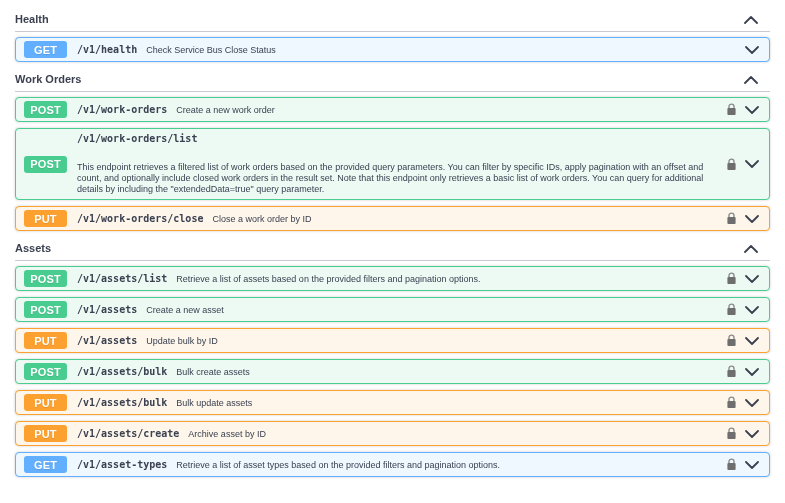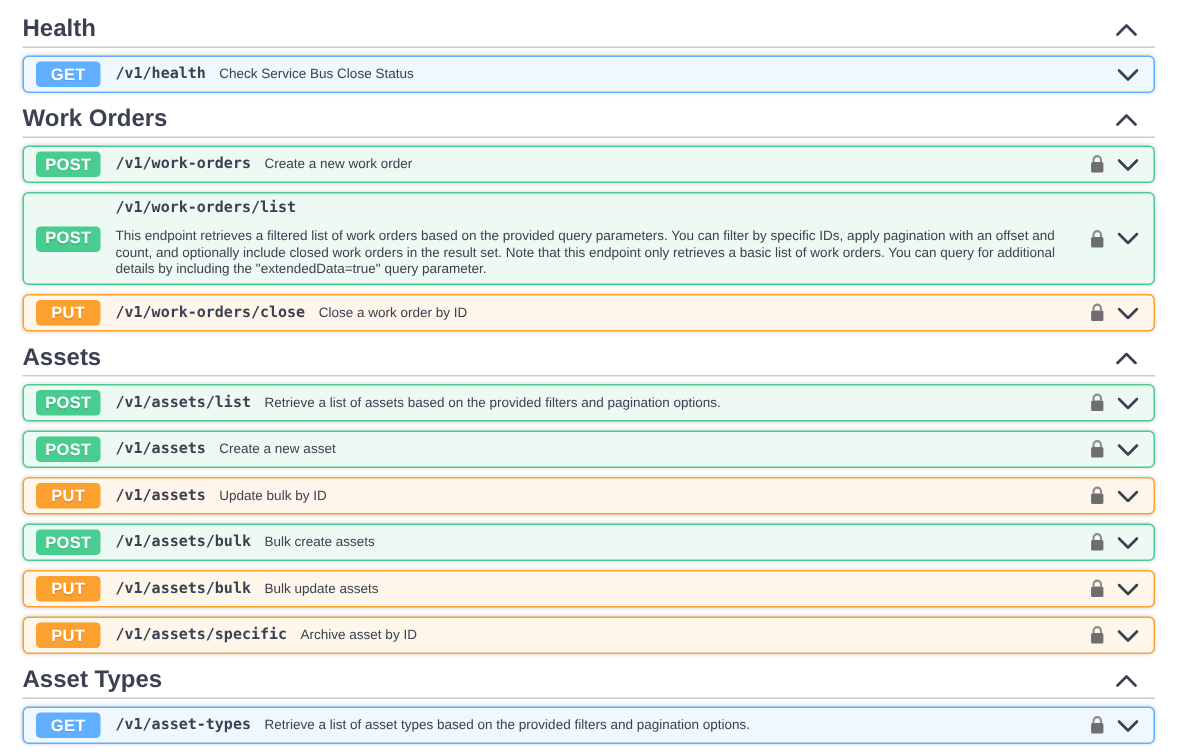--- a/index.html
+++ b/index.html
@@ -15,21 +15,21 @@
   .tag-header {
     display: flex;
     align-items: center;
     justify-content: space-between;
     padding: 2px 12px 2px 0;
     border-bottom: 1px solid rgba(59,65,81,.28);
     margin-bottom: 5px;
     cursor: pointer;
   }
   .tag-title {
-    font-size: 16px;
+    font-size: 11px;
     font-weight: 700;
     color: #3b4151;
     line-height: 19px;
   }
   .chev { display: block; }
   .opblock {
     display: flex;
     align-items: center;
     border: 1px solid;
     border-radius: 4px;
@@ -76,21 +76,21 @@
   }
   .endpoint-summary {
     font-size: 9px;
     color: #3b4151;
     line-height: 11px;
   }
   .opblock.multiline { padding-top: 4px; padding-bottom: 4px; }
   .opblock.multiline .op-content {
     flex-direction: column;
     align-items: flex-start;
-    gap: 8px;
+    gap: 18px;
   }
   .opblock.multiline .endpoint-summary { padding-right: 6px; }
   .op-controls {
     display: flex;
     align-items: center;
     gap: 8px;
     margin-left: auto;
     flex: 0 0 auto;
     padding-left: 8px;
   }
@@ -288,44 +288,38 @@
         </svg>
       </button>
       <svg class="chev" width="14" height="8" viewBox="0 0 14 8">
               <polyline points="1,1 7,7 13,1" fill="none" stroke="#3b4151" stroke-width="1.8" stroke-linecap="round" stroke-linejoin="round"></polyline>
             </svg>
     </div>
   </div>
         <div class="opblock row-put">
     <span class="method-badge badge-put">PUT</span>
     <div class="op-content">
-      <span class="endpoint-path">/v1/assets/specific</span>
+      <span class="endpoint-path">/v1/assets/create</span>
       <span class="endpoint-summary">Archive asset by ID</span>
     </div>
     <div class="op-controls">
       <button class="lock-btn" aria-label="authorization">
         <svg width="11" height="13" viewBox="0 0 11 13">
           <path d="M3 5 V3.6 a2.5 2.5 0 0 1 5 0 V5" fill="none" stroke="#8c8c8c" stroke-width="1.4"></path>
           <rect x="1.4" y="5" width="8.2" height="7" rx="1" fill="#6e6e6e"></rect>
         </svg>
       </button>
       <svg class="chev" width="14" height="8" viewBox="0 0 14 8">
               <polyline points="1,1 7,7 13,1" fill="none" stroke="#3b4151" stroke-width="1.8" stroke-linecap="round" stroke-linejoin="round"></polyline>
             </svg>
     </div>
   </div>
       </div>
   </section>
     <section class="tag-section">
-    <div class="tag-header">
-      <h3 class="tag-title">Asset Types</h3>
-      <svg class="chev" width="14" height="8" viewBox="0 0 14 8">
-          <polyline points="1,7 7,1 13,7" fill="none" stroke="#3b4151" stroke-width="1.8" stroke-linecap="round" stroke-linejoin="round"></polyline>
-        </svg>
-    </div>
     <div>
         <div class="opblock row-get">
     <span class="method-badge badge-get">GET</span>
     <div class="op-content">
       <span class="endpoint-path">/v1/asset-types</span>
       <span class="endpoint-summary">Retrieve a list of asset types based on the provided filters and pagination options.</span>
     </div>
     <div class="op-controls">
       <button class="lock-btn" aria-label="authorization">
         <svg width="11" height="13" viewBox="0 0 11 13">

